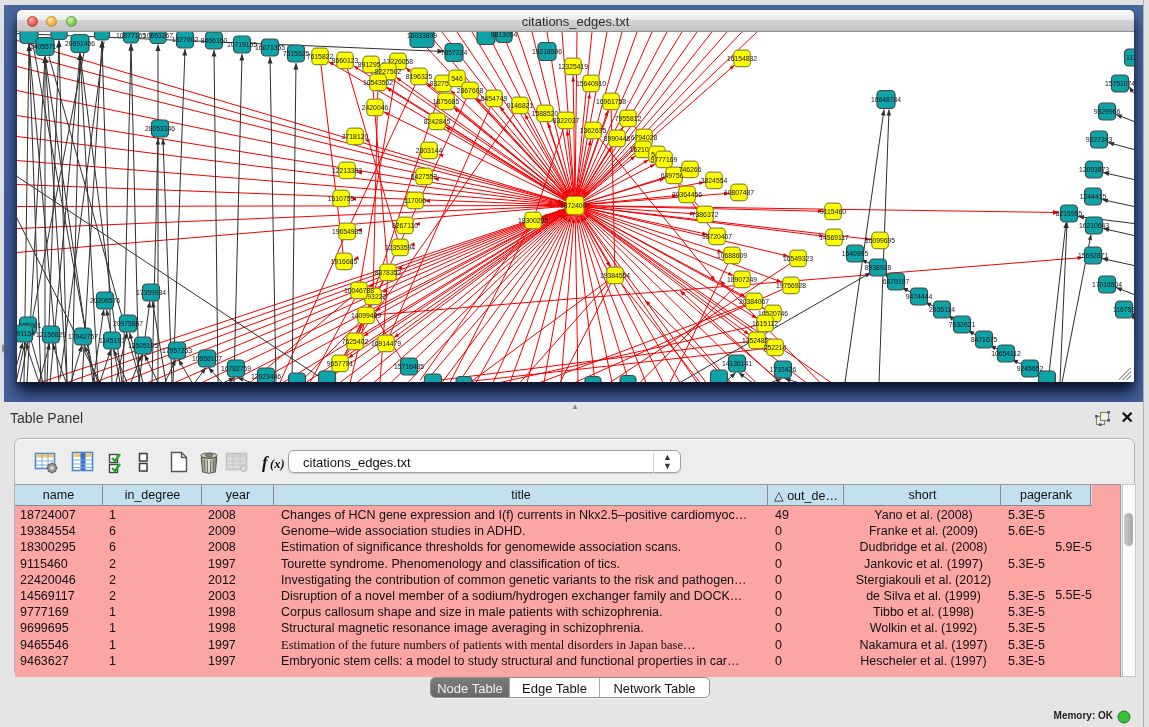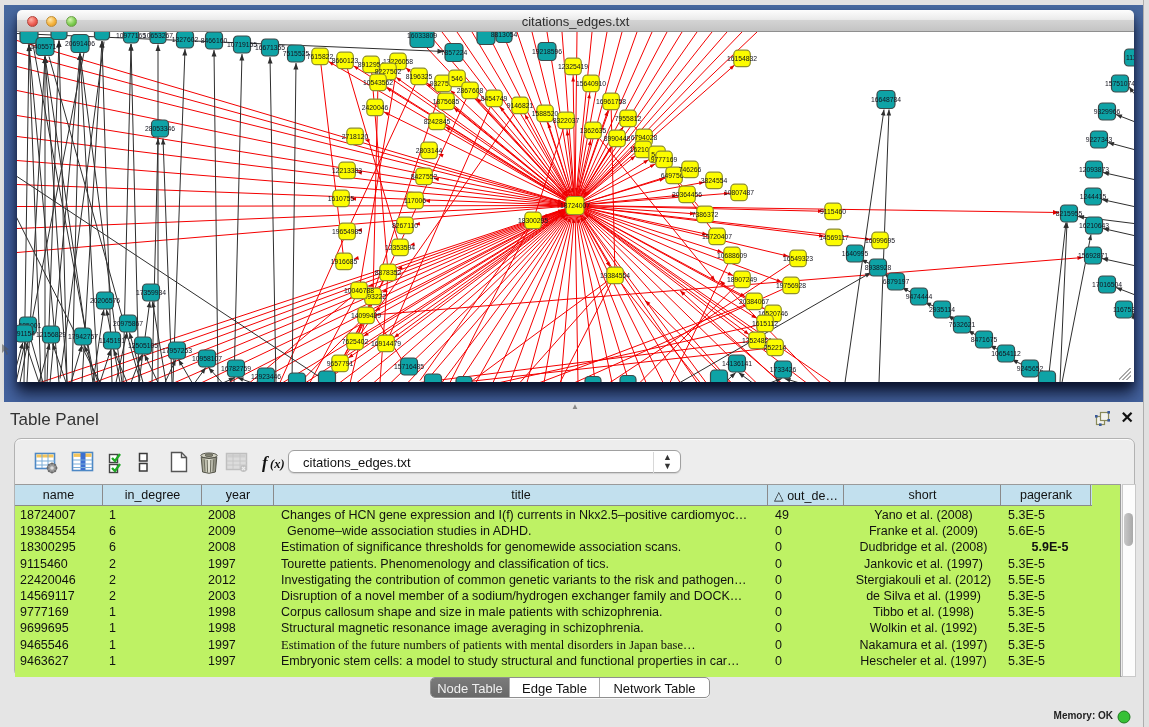--- a/index.html
+++ b/index.html
@@ -12,34 +12,34 @@
 #titlebar { position:absolute; left:0; top:0; width:100%; height:22px;
   border-radius:5px 5px 0 0;
   background:linear-gradient(180deg,#fdfdfd 0%,#ebebeb 45%,#d3d3d3 50%,#c4c4c4 100%);
   border-bottom:1px solid #8f8f8f; }
 #titlebar .tl { position:absolute; top:5.5px; width:11px; height:11px; border-radius:50%; }
 #title { position:absolute; width:100%; top:4px; text-align:center; font-size:13px; color:#2e2e2e; }
 #canvas { position:absolute; left:0; top:22px; width:1117px; height:350px; background:#fff; overflow:hidden; }
 #grip { position:absolute; right:3px; bottom:2px; width:12px; height:12px;
   background:linear-gradient(135deg,transparent 45%,#aaa 45%,#aaa 52%,transparent 52%,transparent 62%,#aaa 62%,#aaa 69%,transparent 69%,transparent 79%,#aaa 79%,#aaa 86%,transparent 86%); }
 #panel { position:absolute; left:0; top:402px; width:1143px; height:325px; background:#e5e5e5; }
-#paneltitle { position:absolute; left:10px; top:8px; font-size:17px; color:#333; }
+#paneltitle { position:absolute; left:10px; top:8px; font-size:14px; color:#333; }
 #pdock { position:absolute; right:33px; top:9px; }
 #pclose { position:absolute; right:9px; top:6px; font-size:16px; font-weight:bold; color:#111; }
 #grip2 { position:absolute; left:571px; top:0px; font-size:8px; color:#888; }
 #container { position:absolute; left:14px; top:36px; width:1121px; height:239px;
   background:#ededed; border:1px solid #b2b2b2; border-radius:7px;
   box-shadow:inset 0 1px 0 #fbfbfb; }
 .ticon { position:absolute; top:11px; }
 #dropdown { position:absolute; left:273px; top:11px; width:393px; height:23px; background:#fff;
   border:1px solid #a0a0a0; border-radius:6px; box-shadow:0 1px 1px rgba(0,0,0,0.12); }
 #dropdown .lbl { position:absolute; left:14px; top:3.5px; font-size:13px; color:#111; }
 #dropdown .sep { position:absolute; right:26px; top:1px; height:21px; border-left:1px solid #d8d8d8; }
 #dropdown .arr { position:absolute; right:8px; top:2px; font-size:9px; color:#333; line-height:9px; }
-#tablewrap { position:absolute; left:0px; top:45px; width:1106px; height:193px; background:#bef264;
+#tablewrap { position:absolute; left:0px; top:45px; width:1106px; height:193px; background:#fca5a5;
   border-top:1px solid #9a9a9a; border-right:1px solid #9a9a9a; overflow:hidden; }
 #thead { position:absolute; left:0; top:0; width:1077px; height:21px; background:#c2e0ee;
   border-bottom:1px solid #8a8a8a; }
 .hcell { position:absolute; top:0; height:20px; border-right:1px solid #8a8a8a;
   text-align:center; font-size:12.5px; color:#111; padding-top:3px; }
 #tbody { position:absolute; left:0; top:22px; width:1106px; height:171px; }
 .row { position:absolute; left:0; width:1106px; height:16.2px; }
 .cell { position:absolute; top:0px; height:16px; font-size:12.5px; color:#111;
   white-space:nowrap; overflow:hidden; line-height:16px; }
 #vscroll { position:absolute; left:1107px; top:45px; width:14px; height:193px; background:#fcfcfc;
@@ -878,51 +878,51 @@
             <div class="cell" style="left:193px;width:67px;text-align:left;">2008</div>
             <div class="cell" style="left:266px;width:488px;text-align:left;">Changes of HCN gene expression and I(f) currents in Nkx2.5–positive cardiomyoc…</div>
             <div class="cell" style="left:760px;width:70px;text-align:left;">49</div>
             <div class="cell" style="left:830px;width:157px;text-align:center;">Yano et al. (2008)</div>
             <div class="cell" style="left:993px;width:84px;text-align:left;">5.3E-5</div>
           </div>
           <div class="row" style="top:16.2px">
             <div class="cell" style="left:5px;width:84px;text-align:left;">19384554</div>
             <div class="cell" style="left:94px;width:94px;text-align:left;">6</div>
             <div class="cell" style="left:193px;width:67px;text-align:left;">2009</div>
-            <div class="cell" style="left:272px;width:488px;text-align:left;">Genome–wide association studies in ADHD.</div>
+            <div class="cell" style="left:266px;width:488px;text-align:left;">Genome–wide association studies in ADHD.</div>
             <div class="cell" style="left:760px;width:70px;text-align:left;">0</div>
             <div class="cell" style="left:830px;width:157px;text-align:center;">Franke et al. (2009)</div>
             <div class="cell" style="left:993px;width:84px;text-align:left;">5.6E-5</div>
           </div>
           <div class="row" style="top:32.4px">
             <div class="cell" style="left:5px;width:84px;text-align:left;">18300295</div>
             <div class="cell" style="left:94px;width:94px;text-align:left;">6</div>
             <div class="cell" style="left:193px;width:67px;text-align:left;">2008</div>
             <div class="cell" style="left:266px;width:488px;text-align:left;">Estimation of significance thresholds for genomewide association scans.</div>
             <div class="cell" style="left:760px;width:70px;text-align:left;">0</div>
             <div class="cell" style="left:830px;width:157px;text-align:center;">Dudbridge et al. (2008)</div>
-            <div class="cell" style="left:993px;width:84px;text-align:center;font-weight:bold;">5.9E-5</div>
+            <div class="cell" style="left:993px;width:84px;text-align:right;">5.9E-5</div>
           </div>
           <div class="row" style="top:48.6px">
             <div class="cell" style="left:5px;width:84px;text-align:left;">9115460</div>
             <div class="cell" style="left:94px;width:94px;text-align:left;">2</div>
             <div class="cell" style="left:193px;width:67px;text-align:left;">1997</div>
-            <div class="cell" style="left:266px;width:488px;text-align:left;">Tourette patients. Phenomenology and classification of tics.</div>
+            <div class="cell" style="left:266px;width:488px;text-align:left;">Tourette syndrome. Phenomenology and classification of tics.</div>
             <div class="cell" style="left:760px;width:70px;text-align:left;">0</div>
             <div class="cell" style="left:830px;width:157px;text-align:center;">Jankovic et al. (1997)</div>
             <div class="cell" style="left:993px;width:84px;text-align:left;">5.3E-5</div>
           </div>
           <div class="row" style="top:64.8px">
             <div class="cell" style="left:5px;width:84px;text-align:left;">22420046</div>
             <div class="cell" style="left:94px;width:94px;text-align:left;">2</div>
             <div class="cell" style="left:193px;width:67px;text-align:left;">2012</div>
             <div class="cell" style="left:266px;width:488px;text-align:left;">Investigating the contribution of common genetic variants to the risk and pathogen…</div>
             <div class="cell" style="left:760px;width:70px;text-align:left;">0</div>
             <div class="cell" style="left:830px;width:157px;text-align:center;">Stergiakouli et al. (2012)</div>
-            <div class="cell" style="left:993px;width:84px;text-align:left;">5.5E-5</div>
+            <div class="cell" style="left:993px;width:84px;text-align:right;margin-top:15px;">5.5E-5</div>
           </div>
           <div class="row" style="top:81.0px">
             <div class="cell" style="left:5px;width:84px;text-align:left;">14569117</div>
             <div class="cell" style="left:94px;width:94px;text-align:left;">2</div>
             <div class="cell" style="left:193px;width:67px;text-align:left;">2003</div>
             <div class="cell" style="left:266px;width:488px;text-align:left;">Disruption of a novel member of a sodium/hydrogen exchanger family and DOCK…</div>
             <div class="cell" style="left:760px;width:70px;text-align:left;">0</div>
             <div class="cell" style="left:830px;width:157px;text-align:center;">de Silva et al. (1999)</div>
             <div class="cell" style="left:993px;width:84px;text-align:left;">5.3E-5</div>
           </div>

